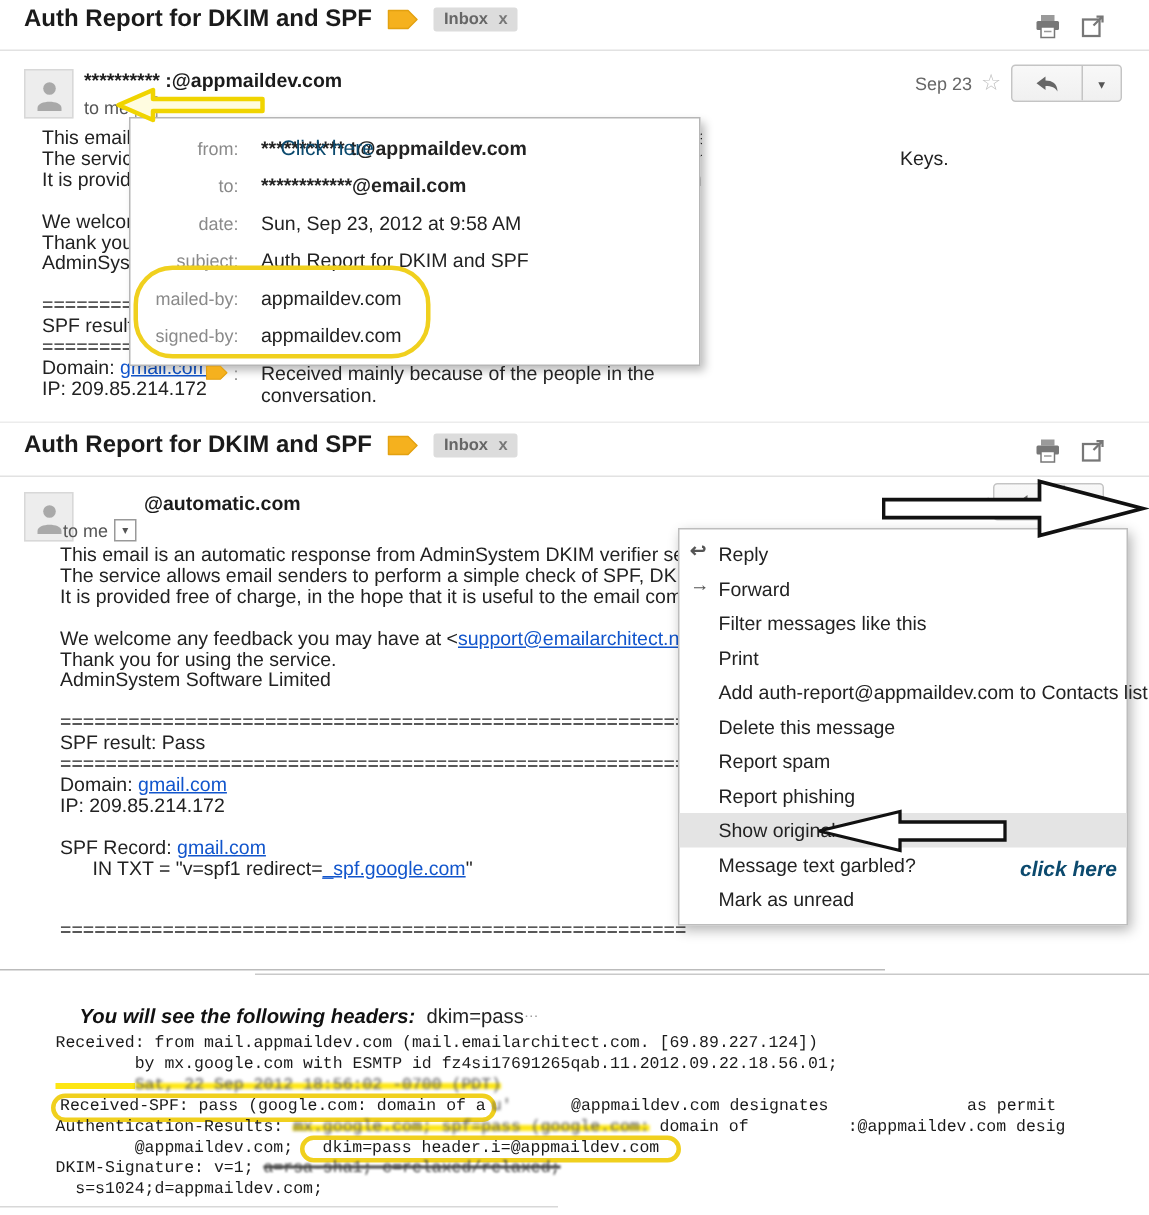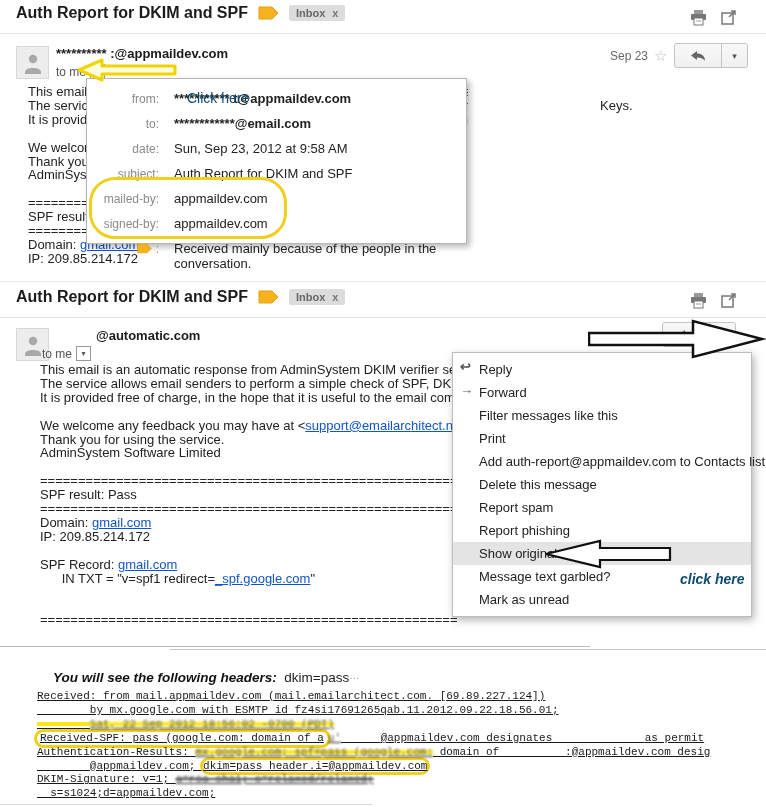--- a/index.html
+++ b/index.html
@@ -56,27 +56,27 @@
   .mitem.hl{background:#e4e4e4;}
   .mitem .micon{position:absolute;left:7px;top:1px;font-size:13px;font-weight:bold;color:#555;}
 
   
   .intro{font-size:13.5px;white-space:pre;}
   .intro .bi{font-style:italic;font-weight:bold;color:#111;}
   .intro .val{color:#222;}
   .intro .faint{color:#999;font-size:10px;vertical-align:top;}
   .mono{font-family:"Liberation Mono",monospace;font-size:11px;line-height:13.9px;
         white-space:pre;color:#1a1a1a;}
-  .mono .mline{min-height:13.9px;text-decoration:underline;}
+  .mono .mline{min-height:13.9px;}
   .ystrike{background:linear-gradient(to bottom,transparent 36%,rgba(253,228,0,.92) 36%,
            rgba(253,228,0,.92) 66%,transparent 66%);}
   .smudge{filter:blur(1px);color:#555;}
   .bstrike{text-decoration:line-through;text-decoration-thickness:2px;filter:blur(.8px);color:#444;text-align:center;}
   .yoval{border:3px solid #f0d01e;border-radius:14px;padding:0 4px 1px 3px;margin:0 -3px;}
-  .ybox{border:3px solid #f0d01e;border-radius:9px;padding:0 0;margin:0 -2px;}
+  .ybox{border:3px solid #f0d01e;border-radius:9px;padding:0 12px;margin:0 -2px;}
 
   svg{display:block;}
 </style>
 </head>
 <body>
 
 <div id="stage">
 
   <div class="abs titlebar" style="left:16px;top:4px;">
     <span class="subject">Auth Report for DKIM and SPF</span>

